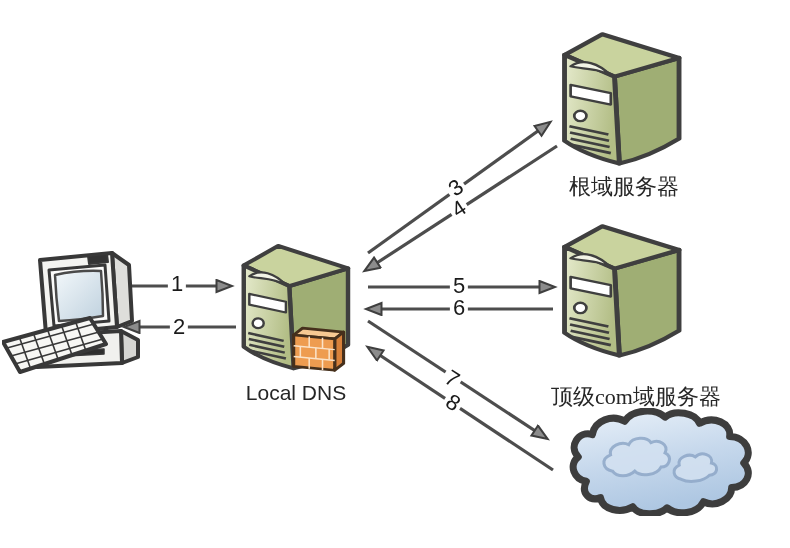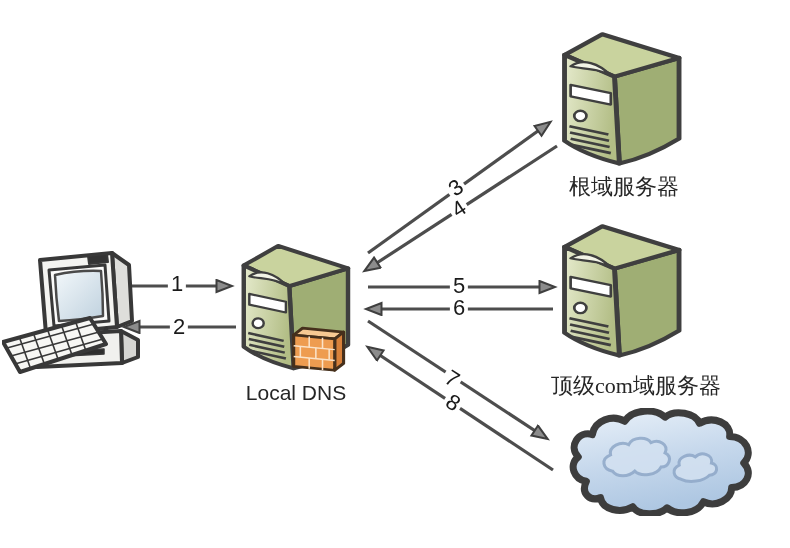--- a/index.html
+++ b/index.html
@@ -149,21 +149,21 @@
     <g stroke="#8fa8c8" stroke-width="3" fill="#d3e1f1" opacity="0.85">
       <path d="M60,62 C50,60 48,50 58,46 C56,38 68,32 76,36 C80,28 94,28 98,34 C106,30 116,36 112,44
                C120,48 116,58 108,58 C104,66 88,68 82,62 C76,68 64,68 60,62 Z"></path>
       <path d="M128,70 C120,68 118,60 126,56 C124,48 136,44 142,48 C148,42 160,46 158,54
                C166,56 164,66 156,66 C150,72 136,74 128,70 Z"></path>
     </g>
   </svg>
 
   <div class="nlabel latin" style="left:296px;top:381px">Local DNS</div>
   <div class="nlabel cjk" style="left:624px;top:174px">根域服务器</div>
-  <div class="nlabel cjk" style="left:636px;top:373px">顶级com域服务器</div>
+  <div class="nlabel cjk" style="left:636px;top:384px">顶级com域服务器</div>
 
   <div class="num" style="left:177px;top:284px">1</div>
   <div class="num" style="left:179px;top:327px">2</div>
   <div class="num" style="left:456px;top:188px;--r:-36deg">3</div>
   <div class="num" style="left:459px;top:209px;--r:-33deg">4</div>
   <div class="num" style="left:459px;top:286px">5</div>
   <div class="num" style="left:459px;top:308px">6</div>
   <div class="num" style="left:452px;top:379px;--r:33deg">7</div>
   <div class="num" style="left:453px;top:403px;--r:33deg">8</div>
 

